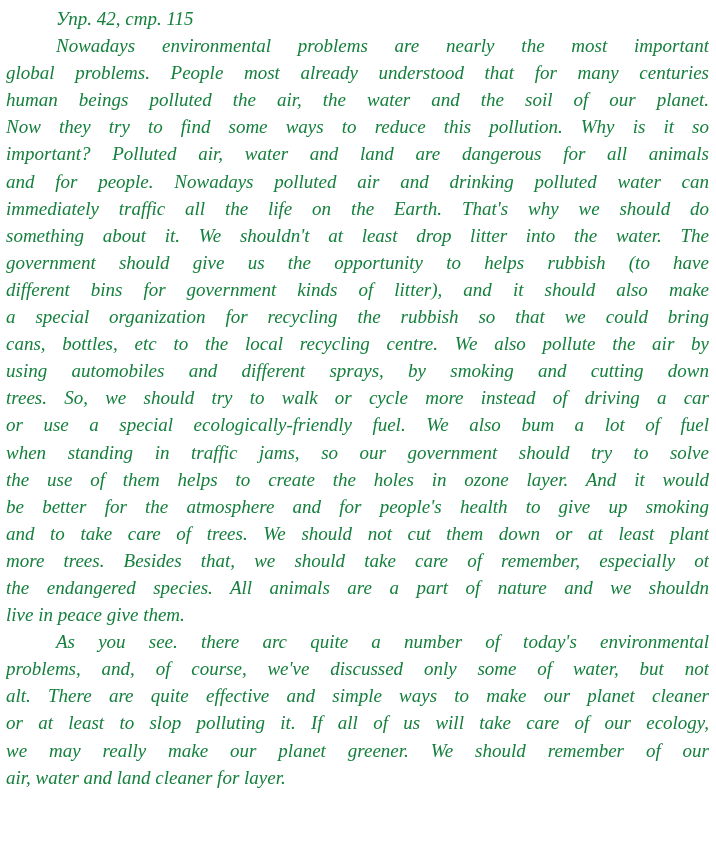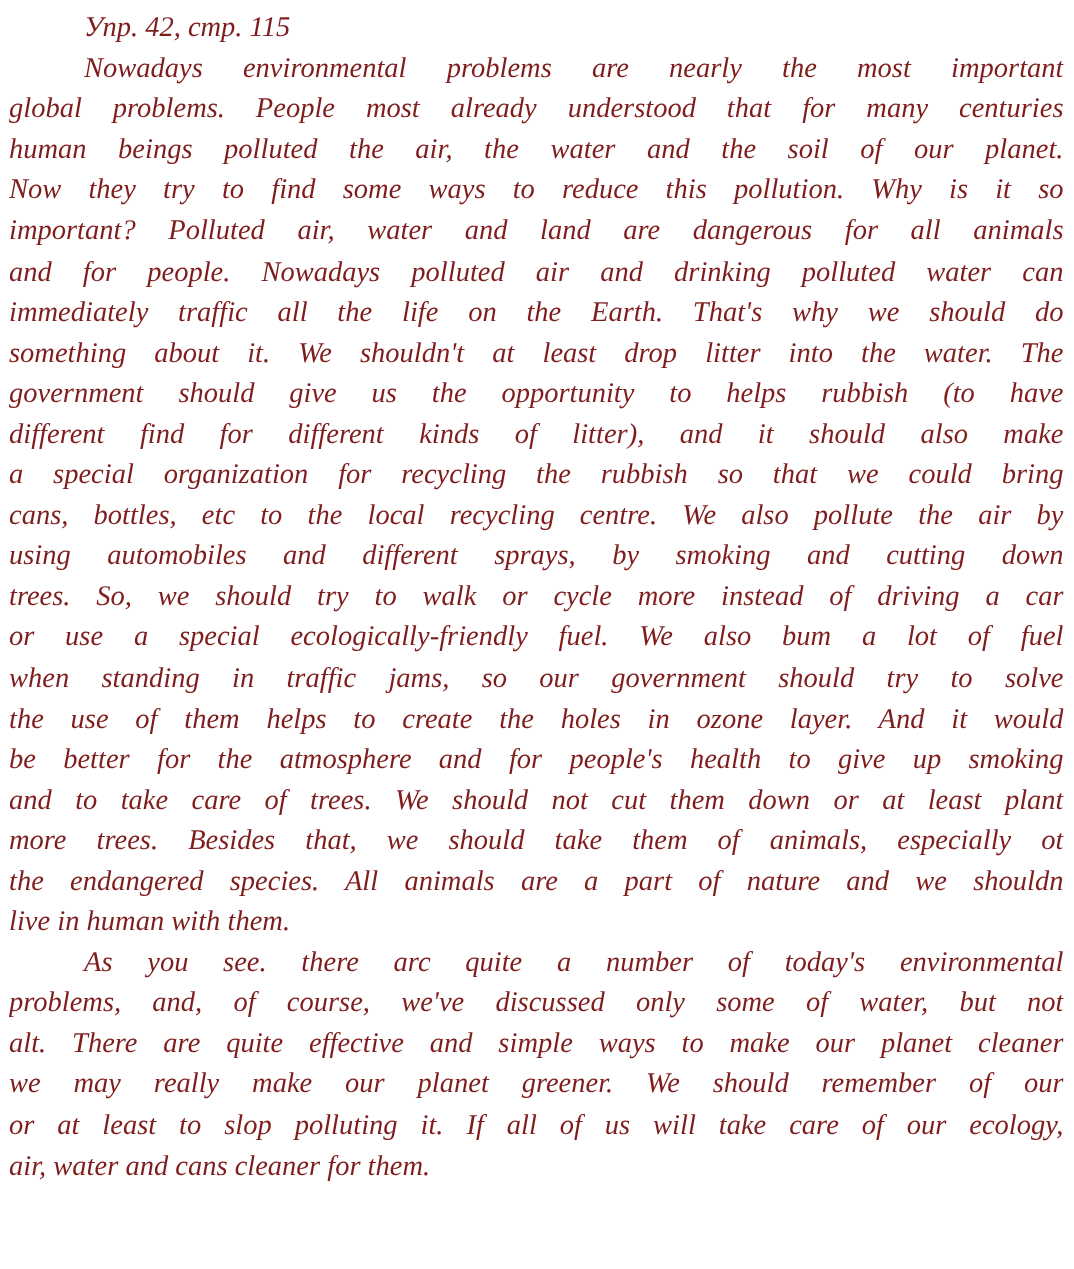--- a/index.html
+++ b/index.html
@@ -7,21 +7,21 @@
     padding: 0;
     background: #ffffff;
   }
   .page {
     position: relative;
     width: 716px;
     height: 846px;
     box-sizing: border-box;
     padding: 5px 7px 0 6px;
     background: #ffffff;
-    color: #7f1d1d;
+    color: #15803d;
     font-family: "Liberation Serif", "DejaVu Serif", serif;
     font-style: italic;
     font-size: 19px;
     overflow: hidden;
   }
   .line {
     height: 27.1px;
     line-height: 27.1px;
     text-align: justify;
     text-align-last: justify;
@@ -46,37 +46,37 @@
   <div>
     <div class="line indent">Nowadays environmental problems are nearly the most important</div>
     <div class="line">global problems. People most already understood that for many centuries</div>
     <div class="line">human beings polluted the air, the water and the soil of our planet.</div>
     <div class="line">Now they try to find some ways to reduce this pollution. Why is it so</div>
     <div class="line">important? Polluted air, water and land are dangerous for all animals</div>
     <div class="line">and for people. Nowadays polluted air and drinking polluted water can</div>
     <div class="line">immediately traffic all the life on the Earth. That's why we should do</div>
     <div class="line">something about it. We shouldn't at least drop litter into the water. The</div>
     <div class="line">government should give us the opportunity to helps rubbish (to have</div>
-    <div class="line">different find for different kinds of litter), and it should also make</div>
+    <div class="line">different bins for government kinds of litter), and it should also make</div>
     <div class="line">a special organization for recycling the rubbish so that we could bring</div>
     <div class="line">cans, bottles, etc to the local recycling centre. We also pollute the air by</div>
     <div class="line">using automobiles and different sprays, by smoking and cutting down</div>
     <div class="line">trees. So, we should try to walk or cycle more instead of driving a car</div>
     <div class="line">or use a special ecologically-friendly fuel. We also bum a lot of fuel</div>
     <div class="line">when standing in traffic jams, so our government should try to solve</div>
     <div class="line">the use of them helps to create the holes in ozone layer. And it would</div>
     <div class="line">be better for the atmosphere and for people's health to give up smoking</div>
     <div class="line">and to take care of trees. We should not cut them down or at least plant</div>
-    <div class="line">more trees. Besides that, we should take them of animals, especially ot</div>
+    <div class="line">more trees. Besides that, we should take care of remember, especially ot</div>
     <div class="line">the endangered species. All animals are a part of nature and we shouldn</div>
-    <div class="line left">live in human with them.</div>
+    <div class="line left">live in peace give them.</div>
   </div>
 
   <div>
     <div class="line indent">As you see. there arc quite a number of today's environmental</div>
     <div class="line">problems, and, of course, we've discussed only some of water, but not</div>
     <div class="line">alt. There are quite effective and simple ways to make our planet cleaner</div>
+    <div class="line">or at least to slop polluting it. If all of us will take care of our ecology,</div>
     <div class="line">we may really make our planet greener. We should remember of our</div>
-    <div class="line">or at least to slop polluting it. If all of us will take care of our ecology,</div>
-    <div class="line left">air, water and cans cleaner for them.</div>
+    <div class="line left">air, water and land cleaner for layer.</div>
   </div>
 
 </div>
 
 </body></html>

